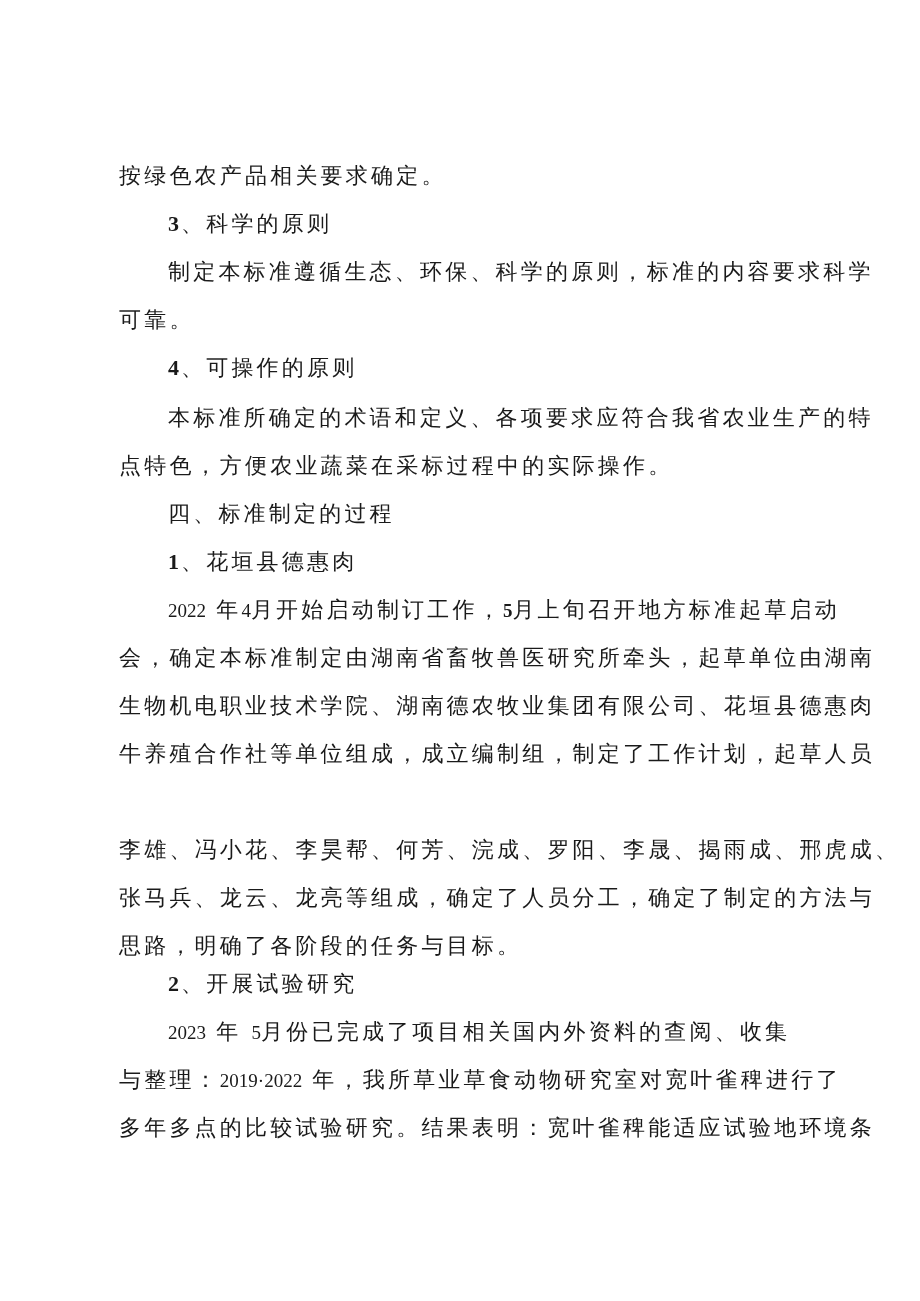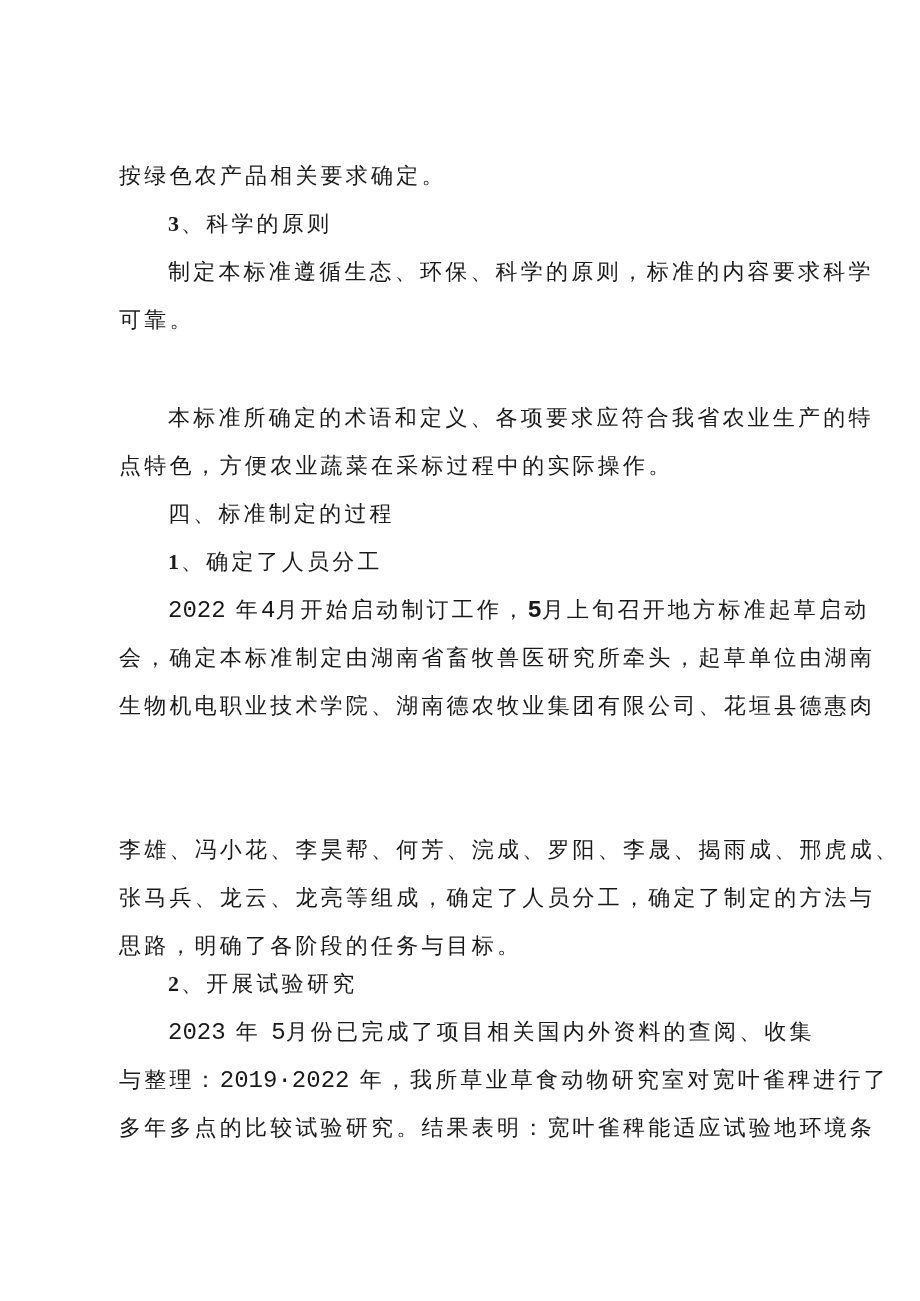--- a/index.html
+++ b/index.html
@@ -3,46 +3,48 @@
 <meta charset="utf-8">
 <style>
   html, body { margin: 0; padding: 0; background: #ffffff; }
   body { width: 920px; height: 1301px; position: relative; overflow: hidden;
          font-family: "DejaVu Serif", "Liberation Serif", serif; color: #1a1a1a; }
   .page { position: absolute; left: 0; top: 0; width: 808px; height: 1301px; }
   .line { position: absolute; left: 119px; font-size: 22px; line-height: 28px;
           white-space: nowrap; letter-spacing: 3.2px; }
   .indent { left: 168px; text-align: center; }
   .num { font-family: "Liberation Serif", serif; font-weight: bold; letter-spacing: 0; margin-right: 2px; }
-  .latin { font-family: Liberation Mono, monospace; letter-spacing: 0; font-size: 24px; }
+  .latin { font-family: Liberation Serif, serif; letter-spacing: 0; font-size: 19px; }
 </style>
 </head>
 <body>
 
 <div class="page">
 
   <div class="line" style="top:162px">按绿色农产品相关要求确定。</div>
 
   <div class="line indent" style="top:210px"><span class="num">3</span><span>、科学的原则</span></div>
 
   <div class="line indent" style="top:258px">制定本标准遵循生态、环保、科学的原则，标准的内容要求科学</div>
   <div class="line" style="top:306px">可靠。</div>
 
+  <div class="line indent" style="top:354px"><span class="num">4</span><span>、可操作的原则</span></div>
 
   <div class="line" style="top:452px">点特色，方便农业蔬菜在采标过程中的实际操作。</div>
   <div class="line indent" style="top:404px">本标准所确定的术语和定义、各项要求应符合我省农业生产的特</div>
 
   <div class="line indent" style="top:500px">四、标准制定的过程</div>
 
-  <div class="line indent" style="top:548px"><span class="num">1</span><span>、确定了人员分工</span></div>
+  <div class="line indent" style="top:548px"><span class="num">1</span><span>、花垣县德惠肉</span></div>
 
   <div class="line indent" style="top:596px"><span class="latin">2022</span> <span>年</span><span class="latin">4</span><span>月开始启动制订工作，</span><span class="latin" style="font-weight:bold">5</span><span>月上旬召开地方标准起草启动</span></div>
 
   <div class="line" style="top:644px">会，确定本标准制定由湖南省畜牧兽医研究所牵头，起草单位由湖南</div>
   <div class="line" style="top:692px">生物机电职业技术学院、湖南德农牧业集团有限公司、花垣县德惠肉</div>
+  <div class="line" style="top:740px">牛养殖合作社等单位组成，成立编制组，制定了工作计划，起草人员</div>
   <div class="line" style="top:836px">李雄、冯小花、李昊帮、何芳、浣成、罗阳、李晟、揭雨成、邢虎成、</div>
   <div class="line" style="top:932px">思路，明确了各阶段的任务与目标。</div>
   <div class="line" style="top:884px">张马兵、龙云、龙亮等组成，确定了人员分工，确定了制定的方法与</div>
 
   <div class="line indent" style="top:970px"><span class="num">2</span><span>、开展试验研究</span></div>
 
   <div class="line indent" style="top:1018px"><span class="latin">2023</span> <span>年</span> <span class="latin">5</span><span>月份已完成了项目相关国内外资料的查阅、收集</span></div>
 
   <div class="line" style="top:1066px"><span>与整理：</span><span class="latin">2019·2022</span> <span>年，我所草业草食动物研究室对宽叶雀稗进行了</span></div>
 

